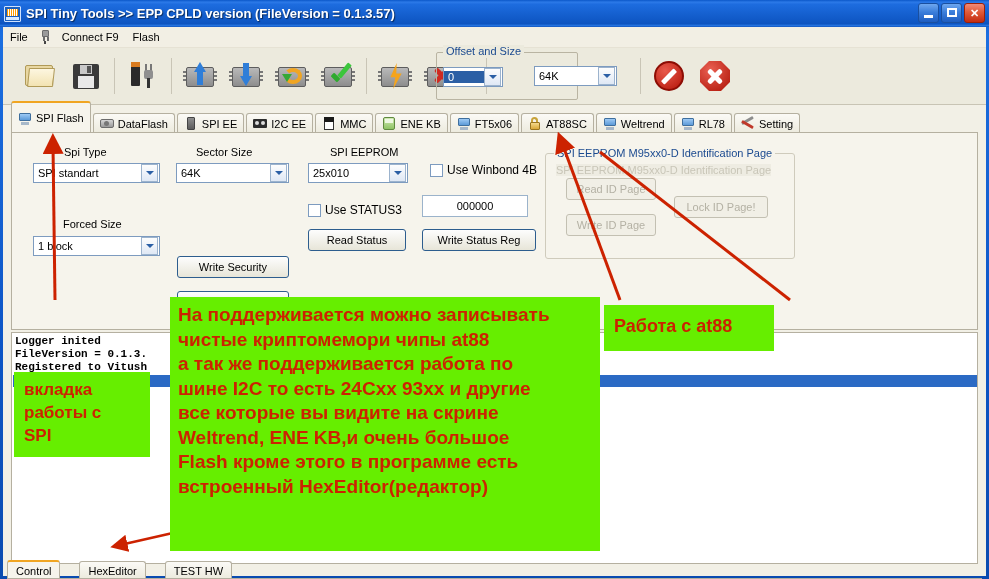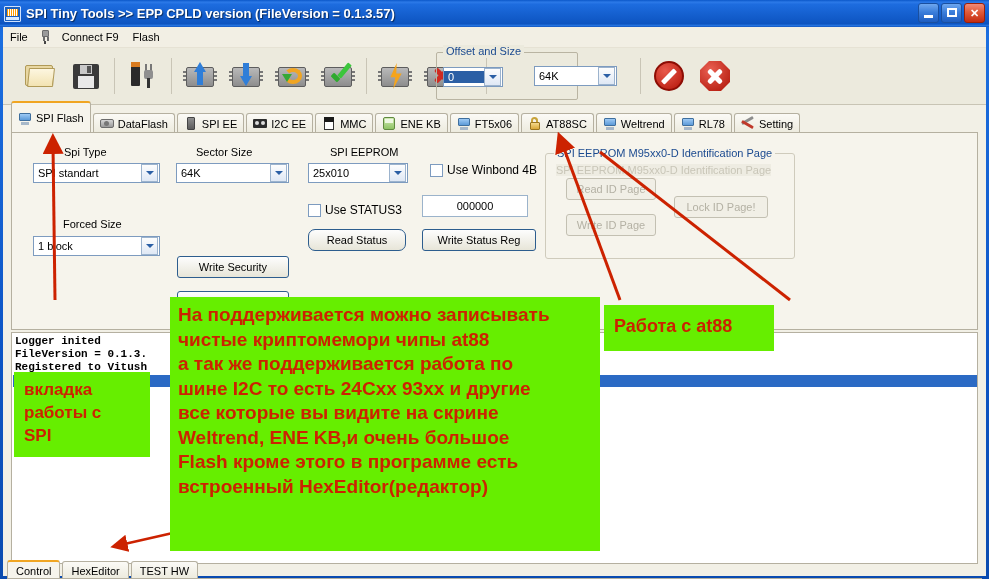--- a/index.html
+++ b/index.html
@@ -212,21 +212,21 @@
     position:absolute;left:3px;top:2px;font-family:"Liberation Mono",monospace;
     font-size:11px;line-height:13px;white-space:pre;color:#000;font-weight:bold;
   }
   .loghl{background:#2b5fa5;color:#fff;display:inline-block;}
   .blue-row{position:absolute;left:1px;top:42px;width:965px;height:12px;background:#2b6ac4;}
   
   .btabs{position:absolute;left:4px;top:533px;display:flex;align-items:flex-end;}
   .btab{
     height:18px;background:linear-gradient(to bottom,#fbfaf6,#eceadd);
     border:1px solid #b5b0a0;border-bottom:none;border-radius:3px 3px 0 0;
-    padding:0 8px;display:flex;align-items:center;font-size:11px;margin-right:2px;box-sizing:border-box;
+    padding:0 8px;display:flex;align-items:center;font-size:11px;margin-right:19px;box-sizing:border-box;
   }
   .btab.active{height:19px;background:#f6f4ec;border-top:2px solid #f0a522;}
   .bottompane{position:absolute;left:4px;top:551px;width:975px;height:22px;background:#fff;border:1px solid #b5b0a0;box-sizing:border-box;}
   
   .anno{
     position:absolute;background:#66ee00;color:#cc2200;
     font-family:"Liberation Sans",sans-serif;font-weight:bold;
     box-sizing:border-box;
   }
   .anno-main{left:170px;top:297px;width:430px;height:254px;font-size:19px;line-height:24.5px;padding:6px 8px 0 8px;}
@@ -495,21 +495,21 @@
         <span class="txt">25x010</span>
         <span class="arrowbox">
             <i></i>
           </span>
       </div>
 
       <div class="chkrow" style="left:296px;top:70px;">
         <span class="chkbox"></span>
         <span>Use STATUS3</span>
       </div>
-      <div class="btn" style="left:296px;top:96px;width:98px;height:22px;border-radius:7px;">Read Status</div>
+      <div class="btn" style="left:296px;top:96px;width:98px;height:22px;">Read Status</div>
 
       <div class="chkrow" style="left:418px;top:30px;">
         <span class="chkbox"></span>
         <span>Use Winbond 4B</span>
       </div>
       <div class="txtfield" style="left:410px;top:62px;width:106px;height:22px;">000000</div>
       <div class="btn" style="left:410px;top:96px;width:114px;height:22px;">Write Status Reg</div>
 
       <div class="groupbox" style="left:533px;top:20px;width:248px;height:104px;">
         <span class="gtitle">SPI EEPROM M95xx0-D Identification Page</span>

